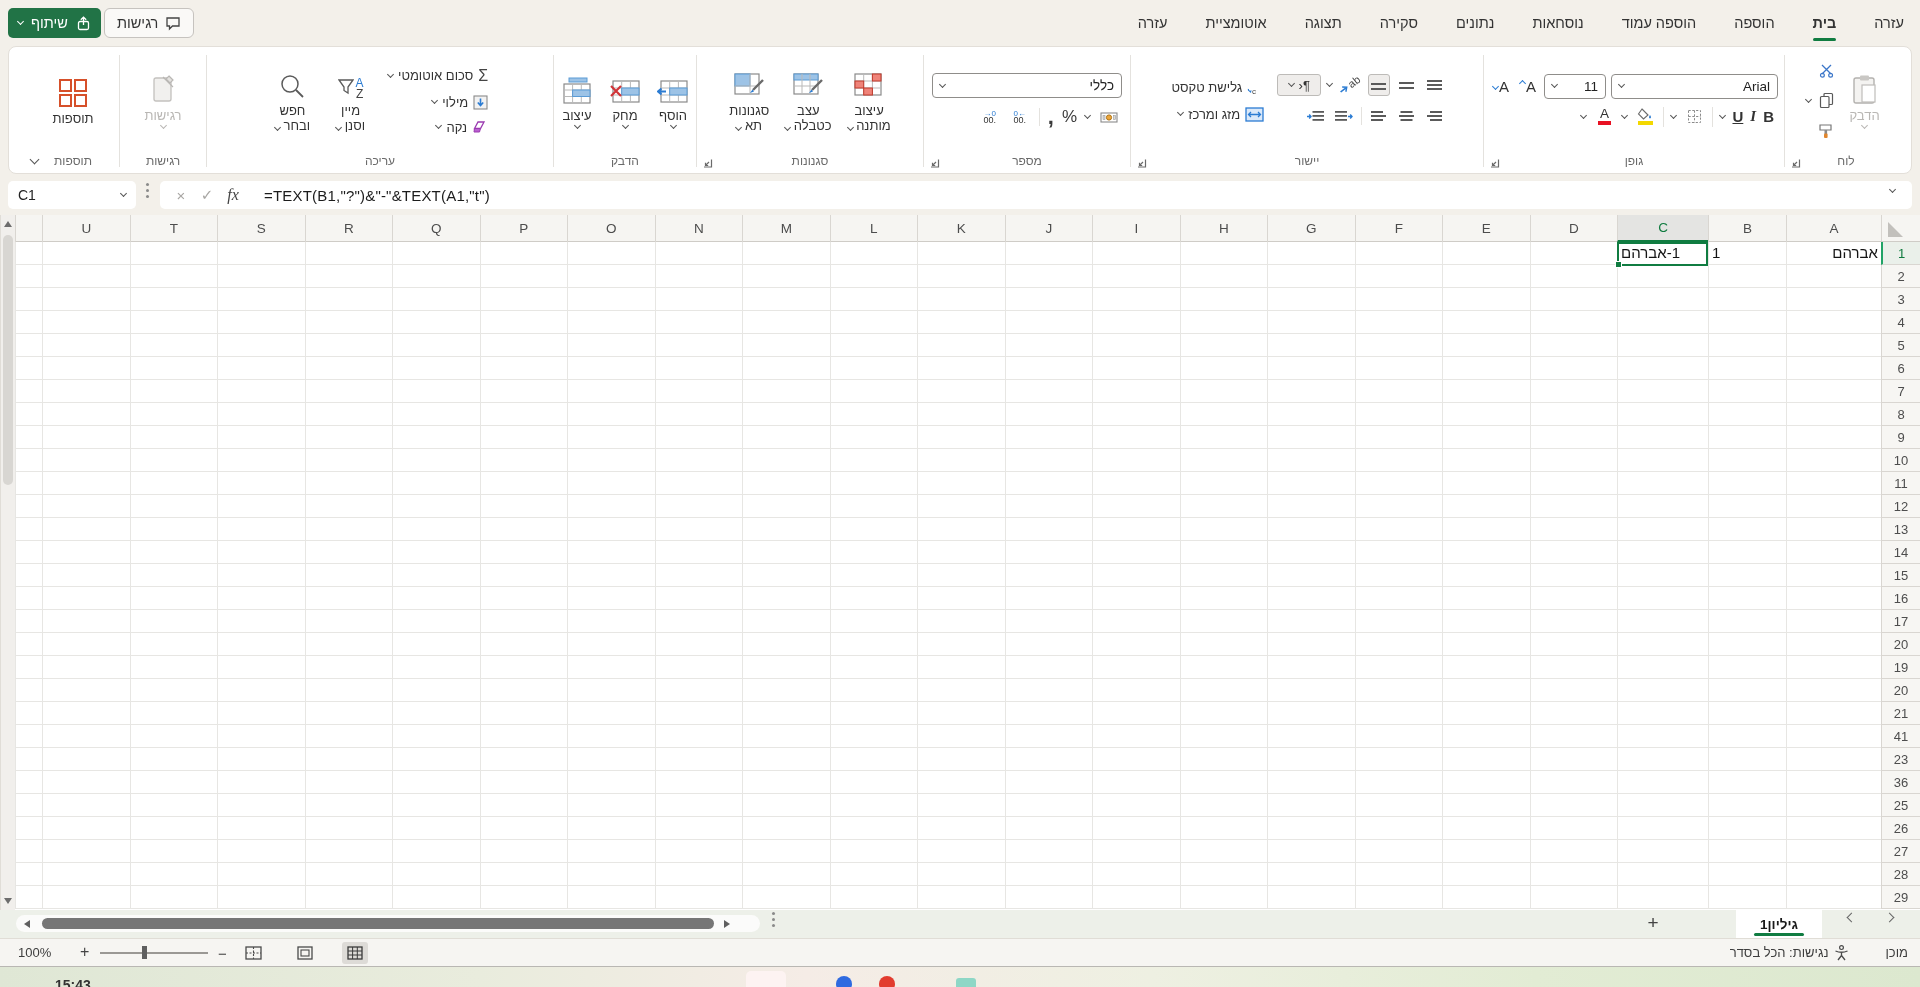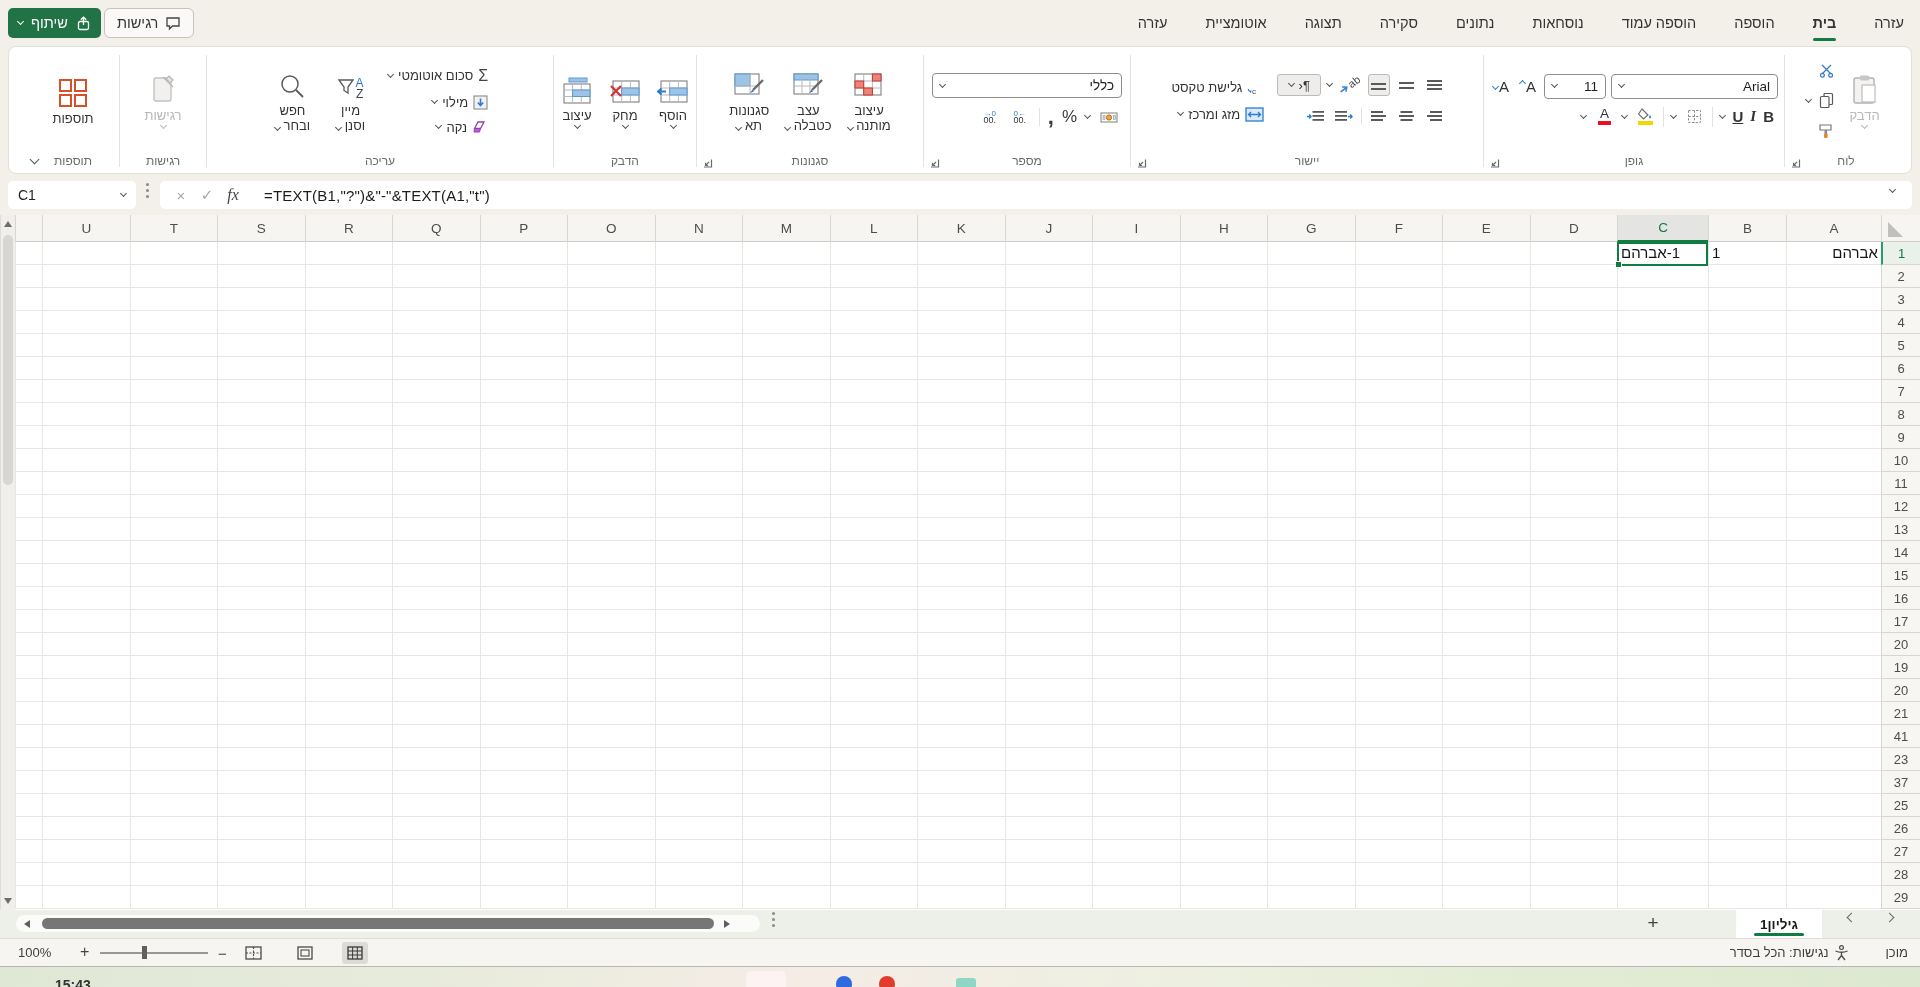--- a/index.html
+++ b/index.html
@@ -1230,21 +1230,21 @@
         <div class="cell" style="width: 87.5px;"></div>
         <div class="cell" style="width: 87.5px;"></div>
         <div class="cell" style="width: 87.5px;"></div>
         <div class="cell" style="width: 87.5px;"></div>
         <div class="cell" style="width: 87.5px;"></div>
         <div class="cell" style="width: 87.5px;"></div>
         <div class="cell" style="width: 87.5px;"></div>
         <div class="cell" style="width: 27px;"></div>
       </div>
       <div class="sheetrow">
-        <div class="rowhead">37</div>
+        <div class="rowhead">36</div>
         <div class="cell" style="width: 95px;"></div>
         <div class="cell" style="width: 78px;"></div>
         <div class="cell" style="width: 91px;"></div>
         <div class="cell" style="width: 87.5px;"></div>
         <div class="cell" style="width: 87.5px;"></div>
         <div class="cell" style="width: 87.5px;"></div>
         <div class="cell" style="width: 87.5px;"></div>
         <div class="cell" style="width: 87.5px;"></div>
         <div class="cell" style="width: 87.5px;"></div>
         <div class="cell" style="width: 87.5px;"></div>

